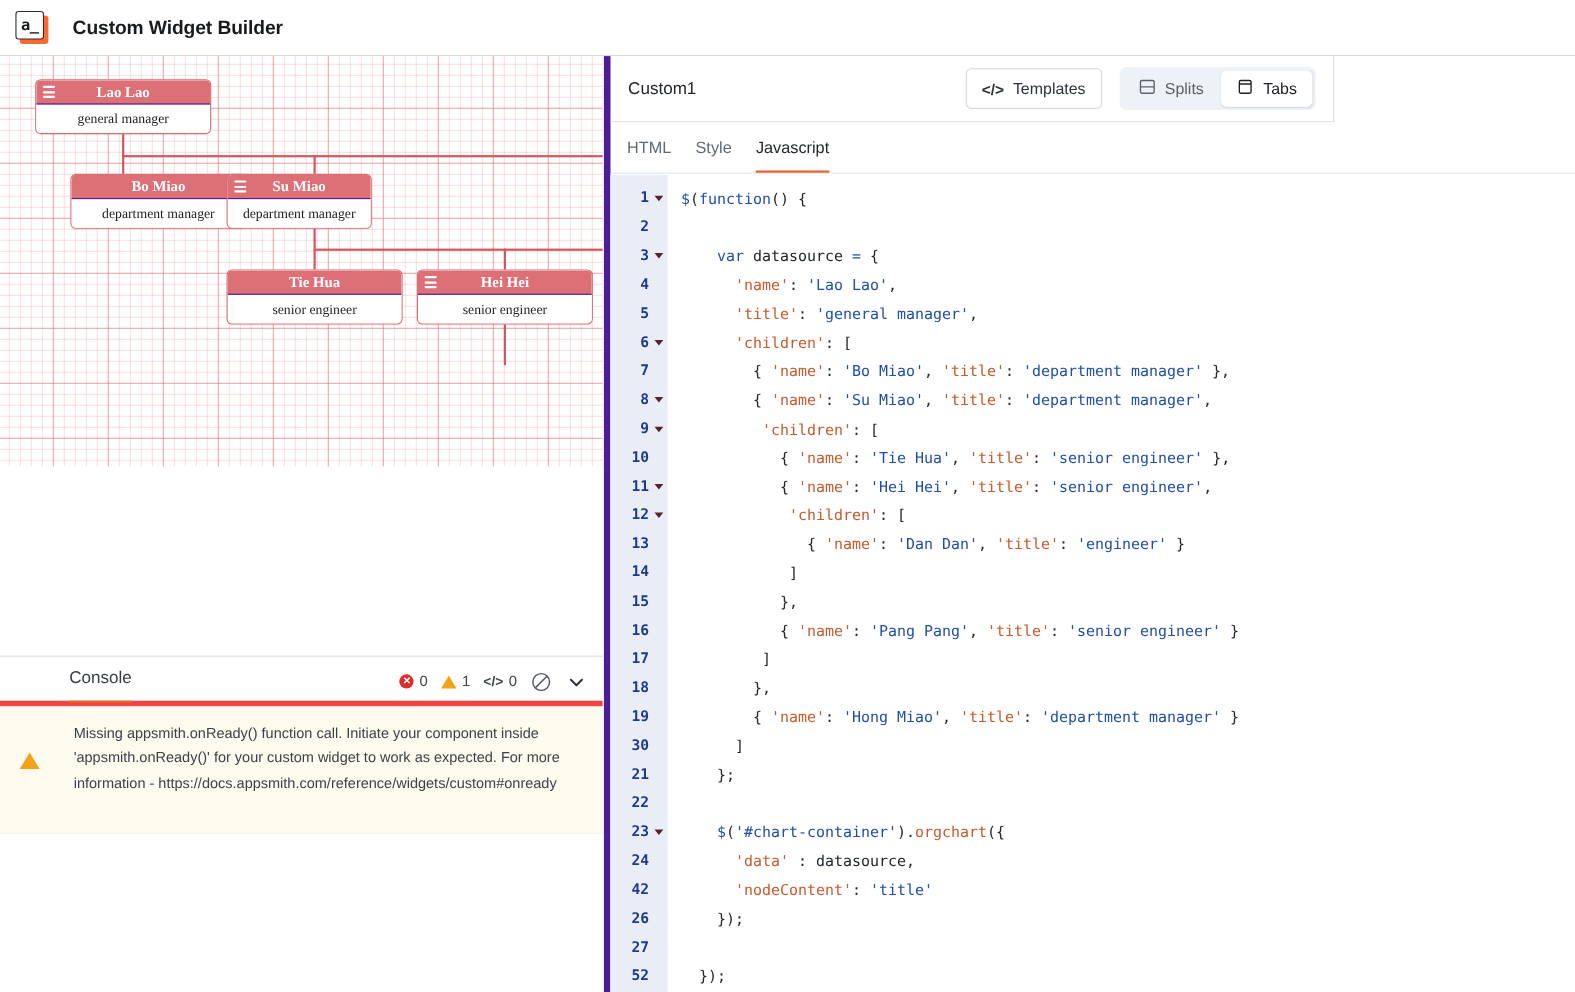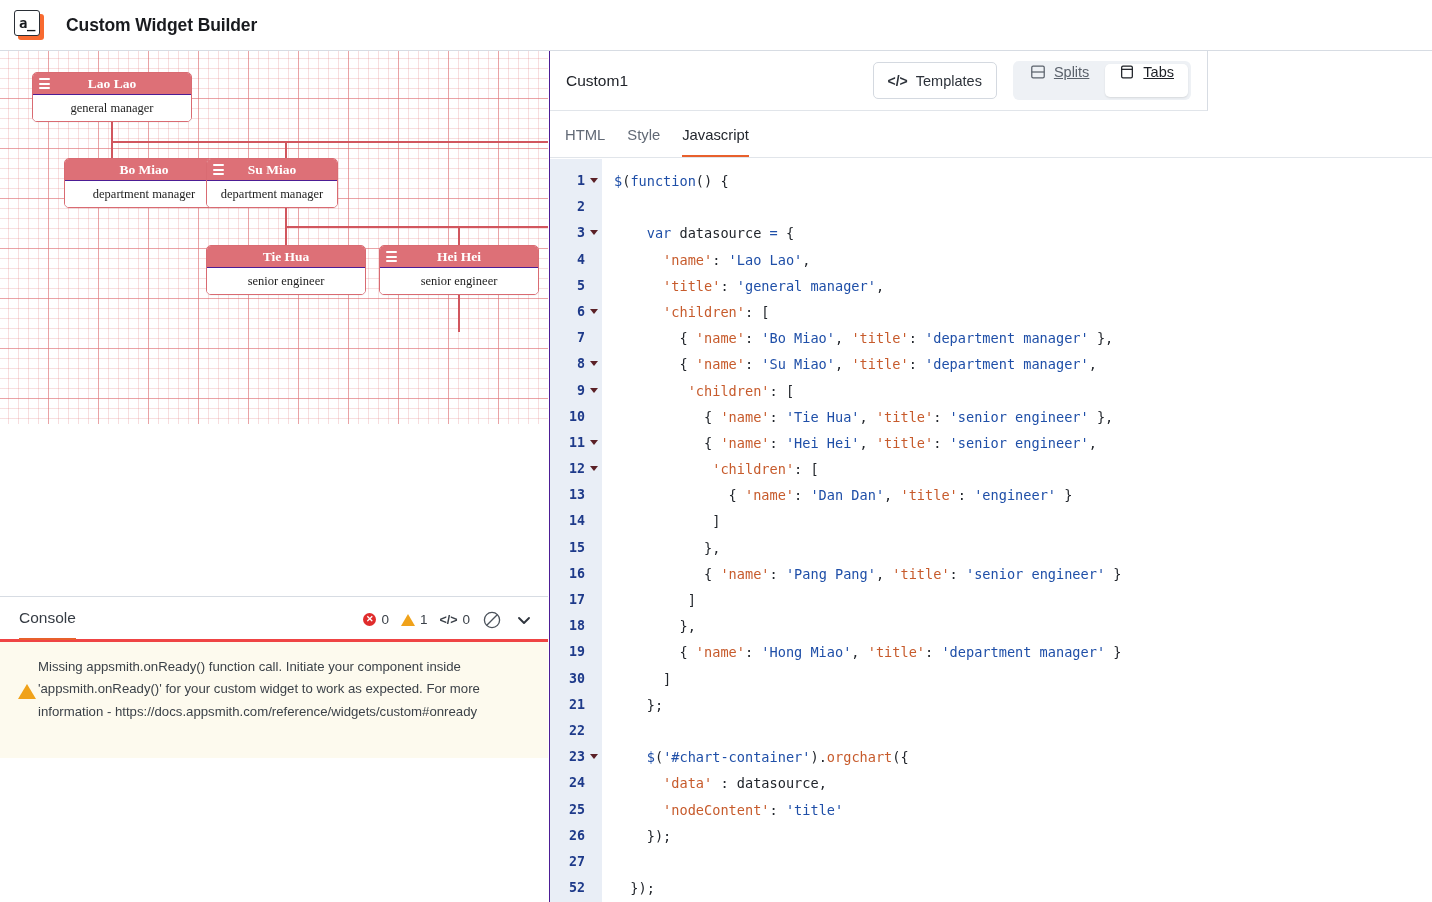--- a/index.html
+++ b/index.html
@@ -76,78 +76,78 @@
     text-align: center; line-height: 26px; height: 26px;
   }
   .oc-line { position: absolute; background: #d1565e; }
 
   
   #console {
     position: absolute; left: 0; top: 545px; width: 548px; height: 162px;
     background: #fff; border-top: 1px solid #d7dce3; border-bottom: 1px solid #d7dce3;
   }
   #console-head {
-    position: relative; height: 45px; border-bottom: 3px solid #ef4444;
-    display: flex; align-items: center;
+    position: relative; height: 45px; border-bottom: 5px solid #ef4444;
+    display: flex; align-items: center; padding-left: 44px;
   }
   #console-tab {
     margin-left: 19px; font-size: 15.5px; color: #363c44; font-weight: 400;
     line-height: 44px; height: 44px; border-bottom: 2.5px solid #e8602c;
   }
   #console-counters {
     position: absolute; right: 14px; top: 0; height: 45px;
     display: flex; align-items: center; gap: 12px;
   }
   .cnt { display: flex; align-items: center; gap: 5px; font-size: 13.5px; color: #3b4149; }
   .dot-err {
     width: 13px; height: 13px; border-radius: 50%; background: #e02c2c;
     color: #fff; font-size: 9px; line-height: 13px; text-align: center; font-weight: 700;
   }
   .tri-warn { width: 0; height: 0; border-left: 7px solid transparent;
     border-right: 7px solid transparent; border-bottom: 12px solid #f0a21a; }
   .code-mark { font-size: 12.5px; color: #3b4149; font-weight: 600; }
   .icon-btn { width: 20px; height: 20px; color: #4b525b; }
   #console-body {
     height: 116px; background: #fdfaee; padding: 14px 18px 0 18px;
-    display: flex; gap: 2px;
+    display: flex; gap: 31px;
   }
   #warn-badge { width: 0; height: 0; border-left: 9px solid transparent;
     border-right: 9px solid transparent; border-bottom: 15px solid #f0a21a;
     flex: 0 0 auto; margin-top: 28px; }
   #warn-text {
     font-size: 13.2px; line-height: 22.3px; color: #3c4249; max-width: 455px;
   }
 
   
   #right-pane {
     position: absolute; left: 549px; top: 51px; width: 883px; height: 851px;
-    background: #fff; border-left: 1px solid #4c1d95;
+    background: #fff; border-left: 6px solid #4c1d95;
   }
   #editor-header {
     position: relative; width: 658px; height: 60px;
     border-bottom: 1px solid #e1e5ea; border-right: 1px solid #d7dce3;
     display: flex; align-items: center; padding: 0 16px;
   }
   #widget-name { font-size: 15.5px; color: #21242a; }
   #header-actions { margin-left: auto; display: flex; align-items: center; gap: 16px; }
   #btn-templates {
     display: flex; align-items: center; gap: 8px;
     border: 1px solid #d4d9e0; border-radius: 5px;
     height: 37px; padding: 0 14px; background: #fff;
     font-size: 14.5px; color: #2d323a;
   }
   .code-glyph { font-family: "Liberation Sans", sans-serif; font-weight: 700; font-size: 14px; }
   #seg-group {
     display: flex; align-items: center; background: #eef1f5;
     border-radius: 6px; padding: 3px; gap: 2px;
   }
   .seg {
-    display: flex; gap: 8px;
+    display: flex; align-items: center; gap: 8px;
     height: 33px; padding: 0 14px; border-radius: 5px;
-    font-size: 14.5px; color: #5a616b; background: transparent; text-decoration: underline;
+    font-size: 14.5px; color: #5a616b; background: transparent;
   }
   .seg.active { background: #fff; color: #1d2026; box-shadow: 0 1px 2px rgba(0,0,0,0.10); }
   #references-panel {
     position: absolute; left: 659px; top: 0; width: 224px; height: 60px;
     border-bottom: 1px solid #e1e5ea;
     display: flex; align-items: center; padding-left: 19px;
   }
   #references-title { font-size: 15.5px; color: #21242a; }
 
   #code-tabs {
@@ -357,20 +357,20 @@
         <div class="gline"><span>15</span></div>
         <div class="gline"><span>16</span></div>
         <div class="gline"><span>17</span></div>
         <div class="gline"><span>18</span></div>
         <div class="gline"><span>19</span></div>
         <div class="gline"><span>30</span></div>
         <div class="gline"><span>21</span></div>
         <div class="gline"><span>22</span></div>
         <div class="gline"><span>23</span><span class="fold"></span></div>
         <div class="gline"><span>24</span></div>
-        <div class="gline"><span>25</span></div>
+        <div class="gline"><span>42</span></div>
         <div class="gline"><span>26</span></div>
         <div class="gline"><span>27</span></div>
         <div class="gline"><span>52</span></div>
       </div>
     <div id="code"><div class="cline"><span class="tk-fn">$</span><span class="tk-p">(</span><span class="tk-kw">function</span><span class="tk-p">() {</span></div><div class="cline">&nbsp;</div><div class="cline"><span class="tk-p">    </span><span class="tk-kw">var</span><span class="tk-var"> datasource </span><span class="tk-kw">=</span><span class="tk-p"> {</span></div><div class="cline"><span class="tk-p">      </span><span class="tk-key">'name'</span><span class="tk-p">: </span><span class="tk-str">'Lao Lao'</span><span class="tk-p">,</span></div><div class="cline"><span class="tk-p">      </span><span class="tk-key">'title'</span><span class="tk-p">: </span><span class="tk-str">'general manager'</span><span class="tk-p">,</span></div><div class="cline"><span class="tk-p">      </span><span class="tk-key">'children'</span><span class="tk-p">: [</span></div><div class="cline"><span class="tk-p">        { </span><span class="tk-key">'name'</span><span class="tk-p">: </span><span class="tk-str">'Bo Miao'</span><span class="tk-p">, </span><span class="tk-key">'title'</span><span class="tk-p">: </span><span class="tk-str">'department manager'</span><span class="tk-p"> },</span></div><div class="cline"><span class="tk-p">        { </span><span class="tk-key">'name'</span><span class="tk-p">: </span><span class="tk-str">'Su Miao'</span><span class="tk-p">, </span><span class="tk-key">'title'</span><span class="tk-p">: </span><span class="tk-str">'department manager'</span><span class="tk-p">,</span></div><div class="cline"><span class="tk-p">         </span><span class="tk-key">'children'</span><span class="tk-p">: [</span></div><div class="cline"><span class="tk-p">           { </span><span class="tk-key">'name'</span><span class="tk-p">: </span><span class="tk-str">'Tie Hua'</span><span class="tk-p">, </span><span class="tk-key">'title'</span><span class="tk-p">: </span><span class="tk-str">'senior engineer'</span><span class="tk-p"> },</span></div><div class="cline"><span class="tk-p">           { </span><span class="tk-key">'name'</span><span class="tk-p">: </span><span class="tk-str">'Hei Hei'</span><span class="tk-p">, </span><span class="tk-key">'title'</span><span class="tk-p">: </span><span class="tk-str">'senior engineer'</span><span class="tk-p">,</span></div><div class="cline"><span class="tk-p">            </span><span class="tk-key">'children'</span><span class="tk-p">: [</span></div><div class="cline"><span class="tk-p">              { </span><span class="tk-key">'name'</span><span class="tk-p">: </span><span class="tk-str">'Dan Dan'</span><span class="tk-p">, </span><span class="tk-key">'title'</span><span class="tk-p">: </span><span class="tk-str">'engineer'</span><span class="tk-p"> }</span></div><div class="cline"><span class="tk-p">            ]</span></div><div class="cline"><span class="tk-p">           },</span></div><div class="cline"><span class="tk-p">           { </span><span class="tk-key">'name'</span><span class="tk-p">: </span><span class="tk-str">'Pang Pang'</span><span class="tk-p">, </span><span class="tk-key">'title'</span><span class="tk-p">: </span><span class="tk-str">'senior engineer'</span><span class="tk-p"> }</span></div><div class="cline"><span class="tk-p">         ]</span></div><div class="cline"><span class="tk-p">        },</span></div><div class="cline"><span class="tk-p">        { </span><span class="tk-key">'name'</span><span class="tk-p">: </span><span class="tk-str">'Hong Miao'</span><span class="tk-p">, </span><span class="tk-key">'title'</span><span class="tk-p">: </span><span class="tk-str">'department manager'</span><span class="tk-p"> }</span></div><div class="cline"><span class="tk-p">      ]</span></div><div class="cline"><span class="tk-p">    };</span></div><div class="cline">&nbsp;</div><div class="cline"><span class="tk-p">    </span><span class="tk-fn">$</span><span class="tk-p">(</span><span class="tk-str">'#chart-container'</span><span class="tk-p">).</span><span class="tk-meth">orgchart</span><span class="tk-p">({</span></div><div class="cline"><span class="tk-p">      </span><span class="tk-key">'data'</span><span class="tk-p"> : </span><span class="tk-var">datasource</span><span class="tk-p">,</span></div><div class="cline"><span class="tk-p">      </span><span class="tk-key">'nodeContent'</span><span class="tk-p">: </span><span class="tk-str">'title'</span></div><div class="cline"><span class="tk-p">    });</span></div><div class="cline">&nbsp;</div><div class="cline"><span class="tk-p">  });</span></div></div>
   </div>
 </div>
 
 </body></html>

